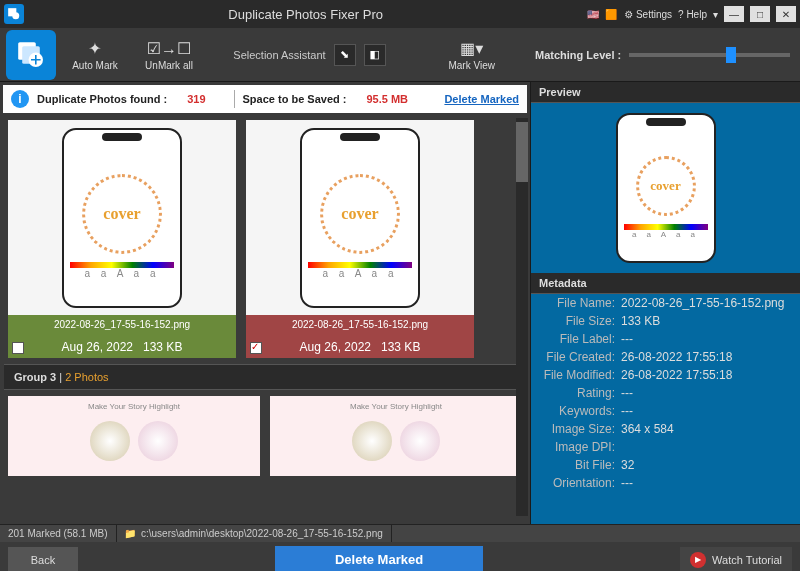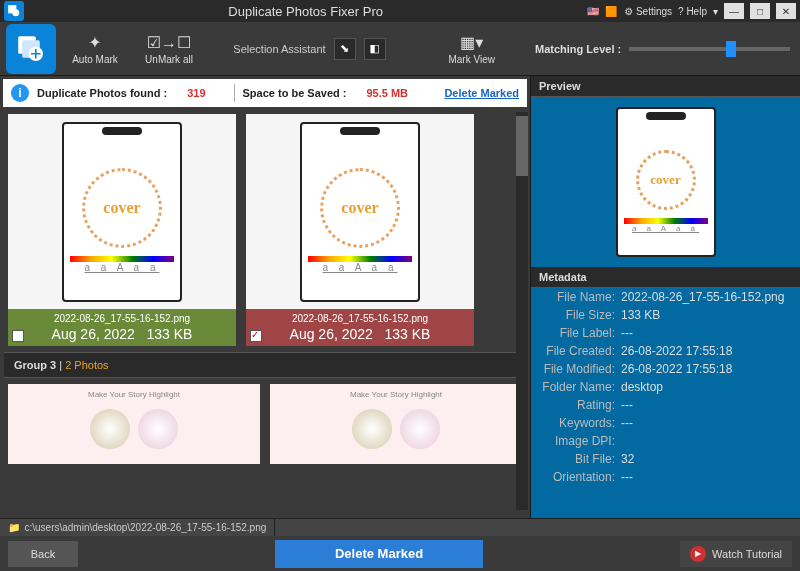--- a/index.html
+++ b/index.html
@@ -1,17 +1,17 @@
 <!DOCTYPE html>
 <html><head>
 <meta charset="utf-8">
 <style>
 * { box-sizing: border-box; margin: 0; padding: 0; font-family: Arial, sans-serif; }
 body { background: #3a3a3a; color: #ccc; width: 800px; height: 571px; overflow: hidden; font-size: 11px; }
-.titlebar { height: 22px; background: #2a2a2a; display: flex; align-items: center; padding: 0 4px; }
+.titlebar { height: 28px; background: #2a2a2a; display: flex; align-items: center; padding: 0 4px; }
 .titlebar-title { flex: 1; text-align: center; color: #ddd; font-size: 13px; }
 .titlebar-right { display: flex; align-items: center; gap: 6px; }
 .titlebar-right span { font-size: 10px; color: #ddd; cursor: pointer; }
 .winbtn { width: 20px; height: 16px; background: #e0e0e0; color: #333; display: flex; align-items: center; justify-content: center; font-size: 10px; cursor: pointer; }
 .app-icon { width: 50px; height: 50px; background: #0a84d8; border-radius: 6px; display: flex; align-items: center; justify-content: center; position: relative; }
 .app-icon svg { width: 32px; height: 32px; }
 .toolbar { height: 54px; background: #3a3a3a; display: flex; align-items: center; border-bottom: 1px solid #1a1a1a; }
 .toolbar-left { display: flex; align-items: center; padding: 0 6px; gap: 4px; }
 .tb-btn { width: 70px; height: 48px; display: flex; flex-direction: column; align-items: center; justify-content: center; gap: 2px; color: #ddd; font-size: 10px; cursor: pointer; }
 .tb-btn .ico { font-size: 16px; }
@@ -25,32 +25,32 @@
 .left-panel { width: 530px; display: flex; flex-direction: column; background: #3a3a3a; }
 .info-bar { height: 28px; background: #fff; margin: 3px; display: flex; align-items: center; padding: 0 8px; font-size: 11px; color: #222; }
 .info-i { width: 18px; height: 18px; border-radius: 50%; background: #2196f3; color: #fff; display: flex; align-items: center; justify-content: center; font-weight: bold; margin-right: 8px; font-size: 12px; }
 .info-bar .cnt { color: #d32f2f; font-weight: bold; margin: 0 20px; }
 .info-bar .sep { border-left: 1px solid #aaa; height: 18px; margin: 0 8px; }
 .info-bar .link { color: #1565c0; text-decoration: underline; margin-left: auto; font-weight: bold; cursor: pointer; }
 .thumbs { flex: 1; overflow: hidden; padding: 4px; position: relative; }
 .thumb-row { display: flex; gap: 10px; padding: 0 4px; }
 .thumb { width: 228px; background: #fff; display: flex; flex-direction: column; position: relative; }
 .thumb-img { height: 195px; background: #f5f5f5; display: flex; align-items: center; justify-content: center; }
-.phone { width: 120px; height: 180px; background: #fff; border: 2px solid #222; border-radius: 4px; position: relative; padding: 24px 6px 6px; }
+.phone { width: 120px; height: 180px; background: #fff; border: 2px solid #222; border-radius: 14px; position: relative; padding: 24px 6px 6px; }
 .phone:before { content:''; position:absolute; top:3px; left:50%; transform:translateX(-50%); width:40px; height:8px; background:#222; border-radius:4px; }
 .phone-inner { width: 100%; height: 100%; background: #fff; display: flex; flex-direction: column; align-items: center; justify-content: center; position: relative; }
 .wreath { width: 80px; height: 80px; border: 3px dotted #e8a05f; border-radius: 50%; display: flex; align-items: center; justify-content: center; }
 .cover-text { color: #e8a02f; font-family: cursive; font-size: 16px; font-weight: bold; }
 .rainbow { height: 6px; width: 100%; background: linear-gradient(90deg,red,orange,yellow,green,blue,purple); margin-top: 8px; }
-.aaa { font-size: 10px; color: #888; letter-spacing: 4px; text-decoration: underline; }
+.aaa { font-size: 10px; color: #888; letter-spacing: 4px; }
 .thumb-cap { padding: 4px 6px; text-align: center; color: #fff; font-size: 10px; position: relative; }
 .thumb-cap.green { background: #6a8a3a; }
 .thumb-cap.red { background: #a04545; }
 .thumb-cap .fn { display: block; }
-.thumb-cap .meta { display: block; font-size: 14px; margin-top: 2px; }
+.thumb-cap .meta { display: block; font-size: 12px; margin-top: 10px; }
 .chk { position: absolute; left: 4px; bottom: 4px; width: 12px; height: 12px; background: #fff; border: 1px solid #555; }
 .chk.checked:after { content: '✓'; color: #c00; font-size: 10px; position: absolute; top: -2px; left: 0; }
 .group-hdr { background: #2a2a2a; padding: 6px 10px; color: #ddd; font-size: 11px; border-top: 1px solid #555; border-bottom: 1px solid #555; margin-top: 6px; }
 .group-hdr .n { color: #e8a02f; }
 .thumb-row2 { display: flex; gap: 10px; padding: 6px 4px 0; }
 .thumb2 { width: 256px; height: 80px; background: #fdeef0; overflow: hidden; }
 .story { padding: 6px; text-align: center; font-size: 8px; color: #888; }
 .scrollbar-v { position: absolute; right: 2px; top: 2px; width: 12px; height: calc(100% - 10px); background: #2a2a2a; }
 .scrollbar-v .sthumb { width: 100%; height: 60px; background: #666; margin-top: 4px; }
 .right-panel { width: 270px; background: #0369a1; border-left: 1px solid #1a1a1a; display: flex; flex-direction: column; }
@@ -238,47 +238,48 @@
         </div>
       <div class="meta-row">
           <div class="meta-k">File Created:</div>
           <div class="meta-v">26-08-2022 17:55:18</div>
         </div>
       <div class="meta-row">
           <div class="meta-k">File Modified:</div>
           <div class="meta-v">26-08-2022 17:55:18</div>
         </div>
       <div class="meta-row">
-          <div class="meta-k">Folder Name:</div>
-          <div class="meta-v">desktop</div>
-        </div>
-      <div class="meta-row">
           <div class="meta-k">Rating:</div>
           <div class="meta-v">---</div>
         </div>
       <div class="meta-row">
           <div class="meta-k">Keywords:</div>
           <div class="meta-v">---</div>
+        </div>
+      <div class="meta-row">
+          <div class="meta-k">Image Size:</div>
+          <div class="meta-v">364 x 584</div>
         </div>
       <div class="meta-row">
           <div class="meta-k">Image DPI:</div>
         </div>
       <div class="meta-row">
           <div class="meta-k">Bit File:</div>
           <div class="meta-v">32</div>
         </div>
       <div class="meta-row">
           <div class="meta-k">Orientation:</div>
           <div class="meta-v">---</div>
         </div>
     </div>
   </div>
 </div>
 
 <div class="status">
+  <div>201 Marked (58.1 MB)</div>
   <div>
       <span>📁</span>
       <span>c:\users\admin\desktop\2022-08-26_17-55-16-152.png</span>
     </div>
 </div>
 
 <div class="footer">
   <div class="btn-back">Back</div>
   <div class="btn-delete">Delete Marked</div>
   <div class="btn-watch">

